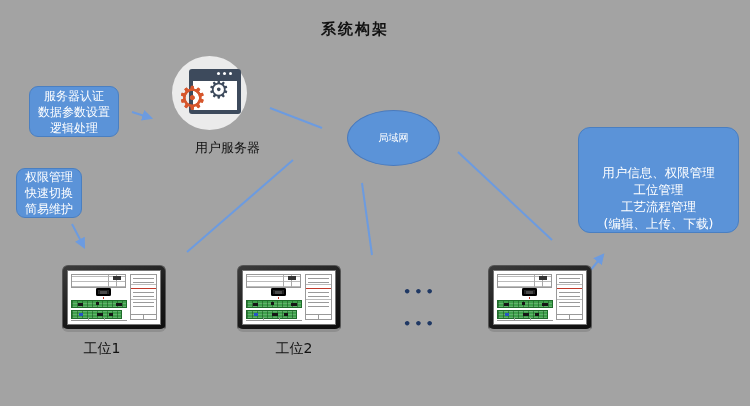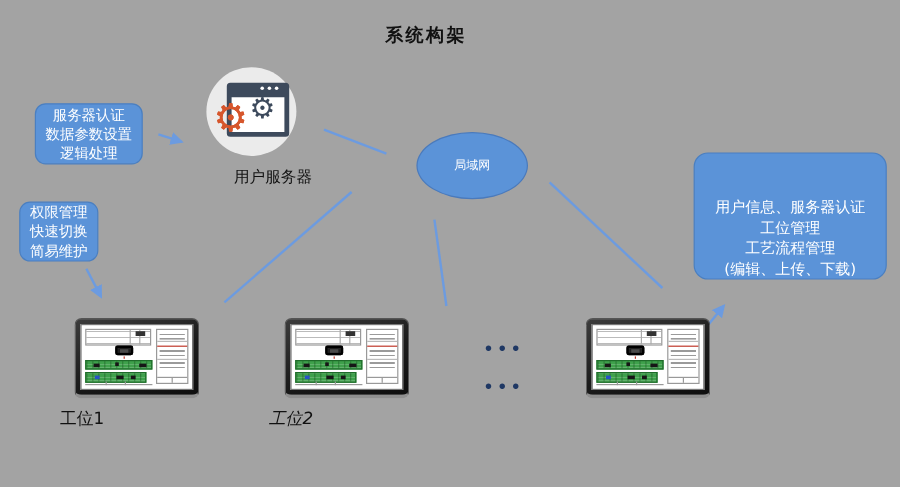--- a/index.html
+++ b/index.html
@@ -100,22 +100,22 @@
       repeating-linear-gradient(90deg, rgba(15,60,20,.45) 0 1px, transparent 1px 5px),
       repeating-linear-gradient(0deg, rgba(255,255,255,.18) 0 1px, transparent 1px 3px);
   }
   .pcb1{left:3%; top:55%; width:61%; height:15%;}
   .pcb2{left:3%; top:74%; width:56%; height:16%;}
   .chip{position:absolute; background:#161616;}
   .chip.blue{background:#2753c4;}
   .baseline{position:absolute; left:3%; top:93%; width:61%; height:1px; background:#999;}
   .baseline .tick{position:absolute; top:-2px; width:1px; height:3px; background:#999;}
 
-  .station-label{top:340px; width:104px; text-align:left; font-size:14px; color:#111;}
-  #label-station-1{left:50px;} #label-station-2{left:224px;font-style:italic;} #label-station-3{left:476px;}
+  .station-label{top:340px; width:104px; text-align:center; font-size:14px; color:#111;}
+  #label-station-1{left:50px;} #label-station-2{left:242px;} #label-station-3{left:476px;}
 
   
   .more-dots{
     width:60px; text-align:left; color:var(--dots-navy);
     font-size:13px; font-weight:bold; letter-spacing:3px; line-height:1;
   }
   #dots-row-1{left:403px; top:285px;} #dots-row-2{left:403px; top:317px;}
 
   
   #connector-layer{left:0; top:0; width:750px; height:406px; pointer-events:none;}
@@ -161,21 +161,21 @@
     <span class="gear gear-orange">⚙</span>
     <span class="gear gear-dark">⚙</span>
   </div>
   <div class="abs server-label">用户服务器</div>
 
   <div class="abs lan-ellipse">
     <span>局域网</span>
   </div>
 
   <div id="box-management" class="abs bluebox">
-    <span class="ln">用户信息、服务器认证</span>
+    <span class="ln">用户信息、权限管理</span>
     <span class="ln">工位管理</span>
     <span class="ln">工艺流程管理</span>
     <span class="ln">(编辑、上传、下载)</span>
   </div>
 
   <div id="monitor-1" class="abs monitor">
     <div class="screen">
       <div class="doc-table">
         <div class="doc-vline" style="left:68%"></div>
           <div class="doc-vline" style="left:84%"></div>

